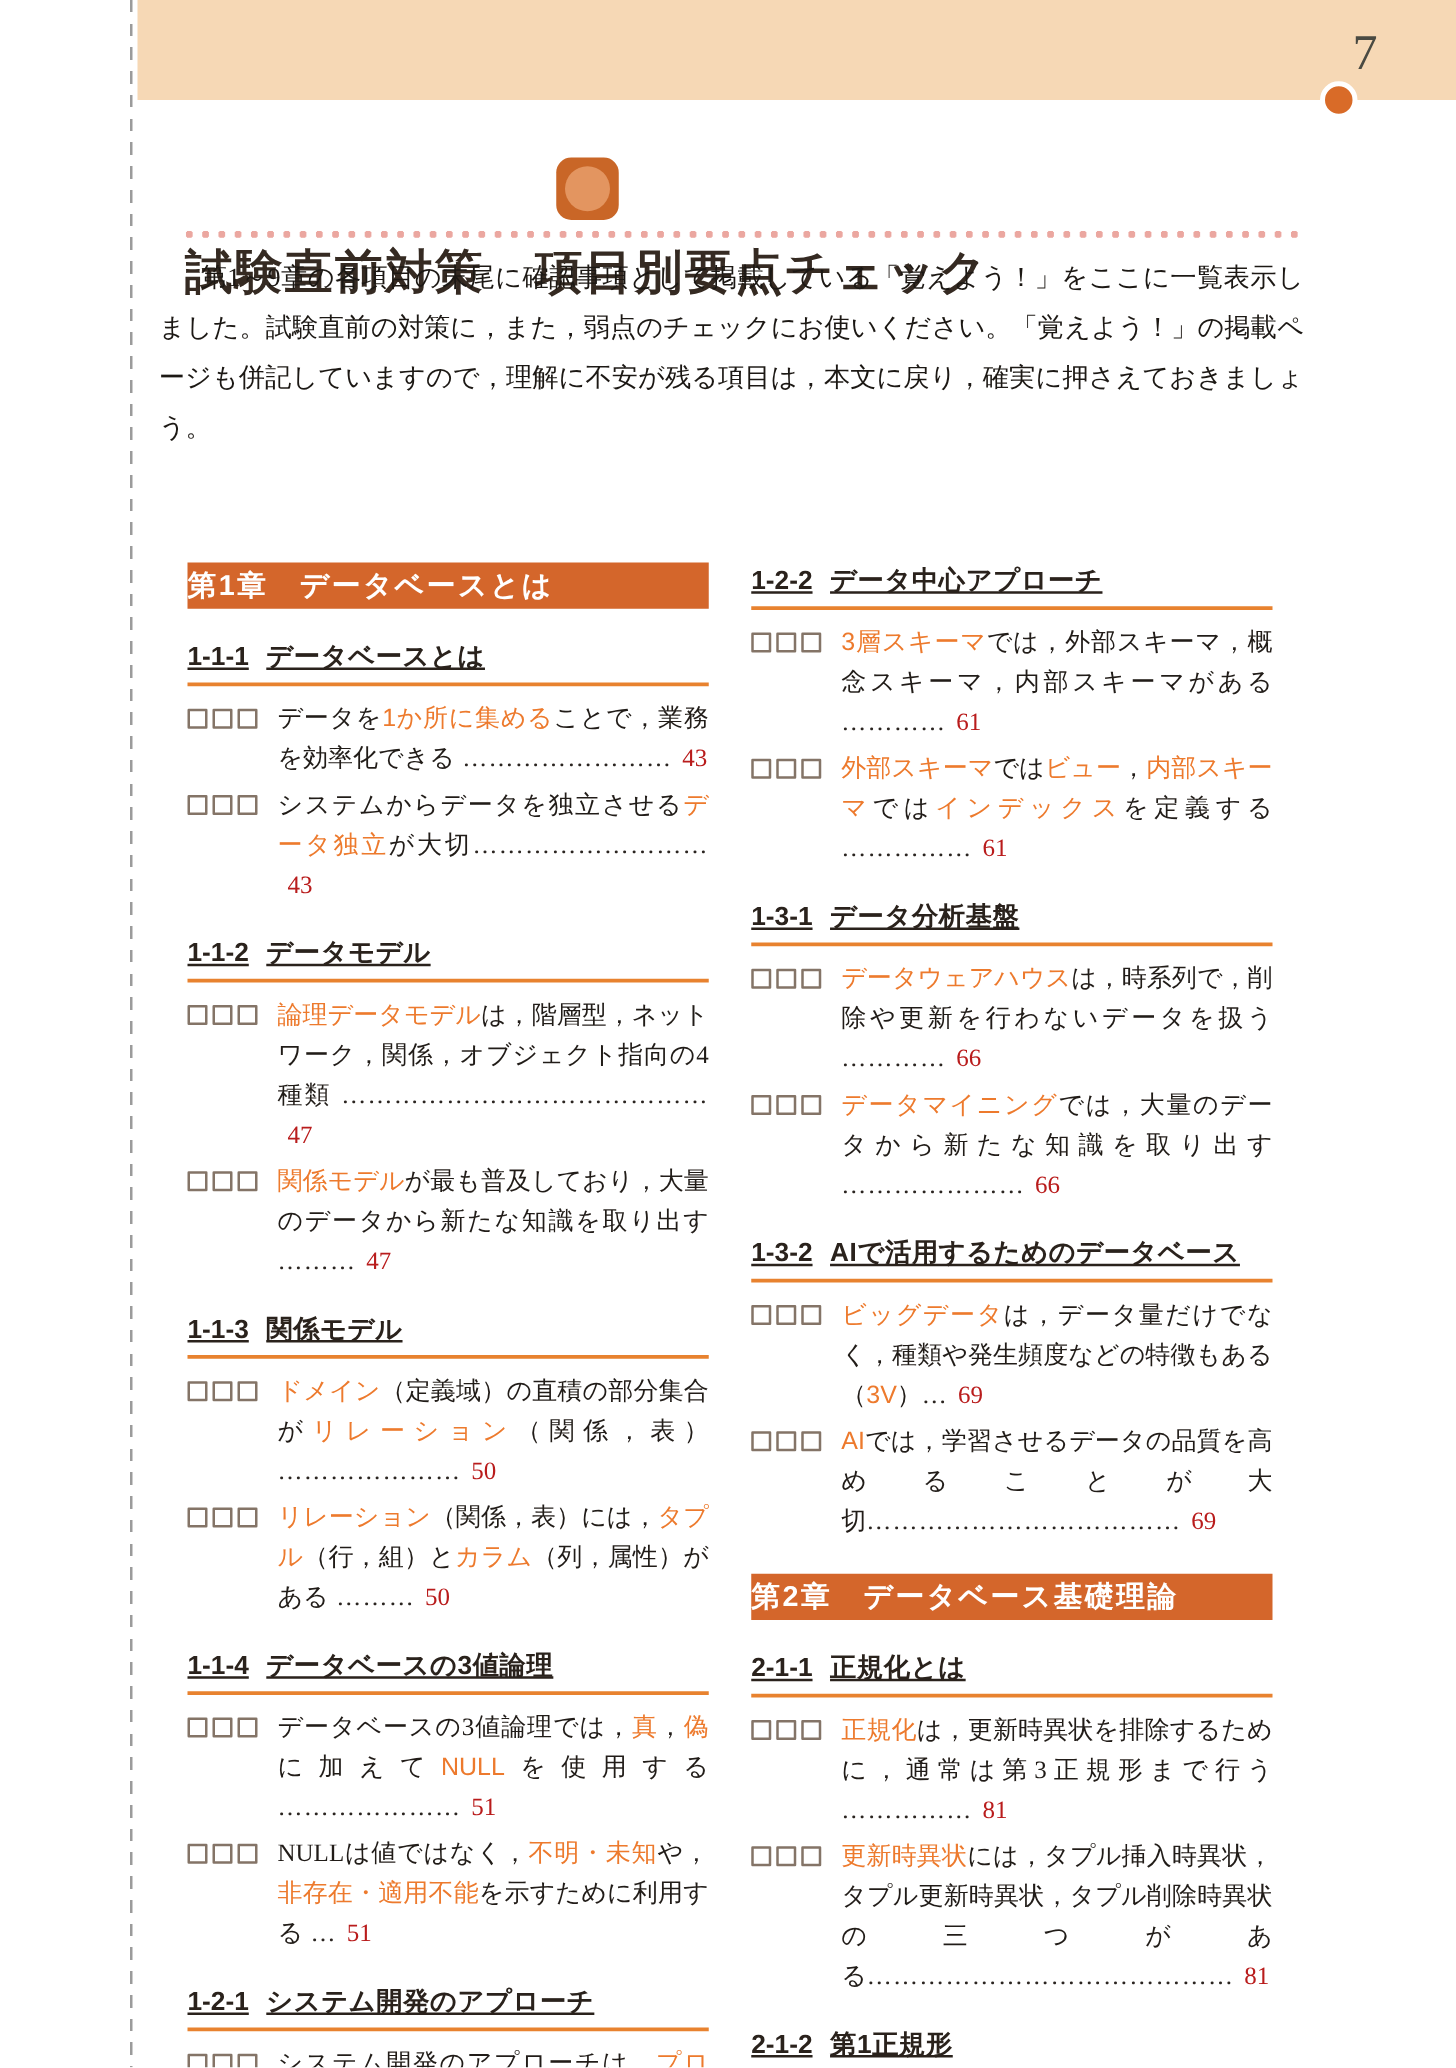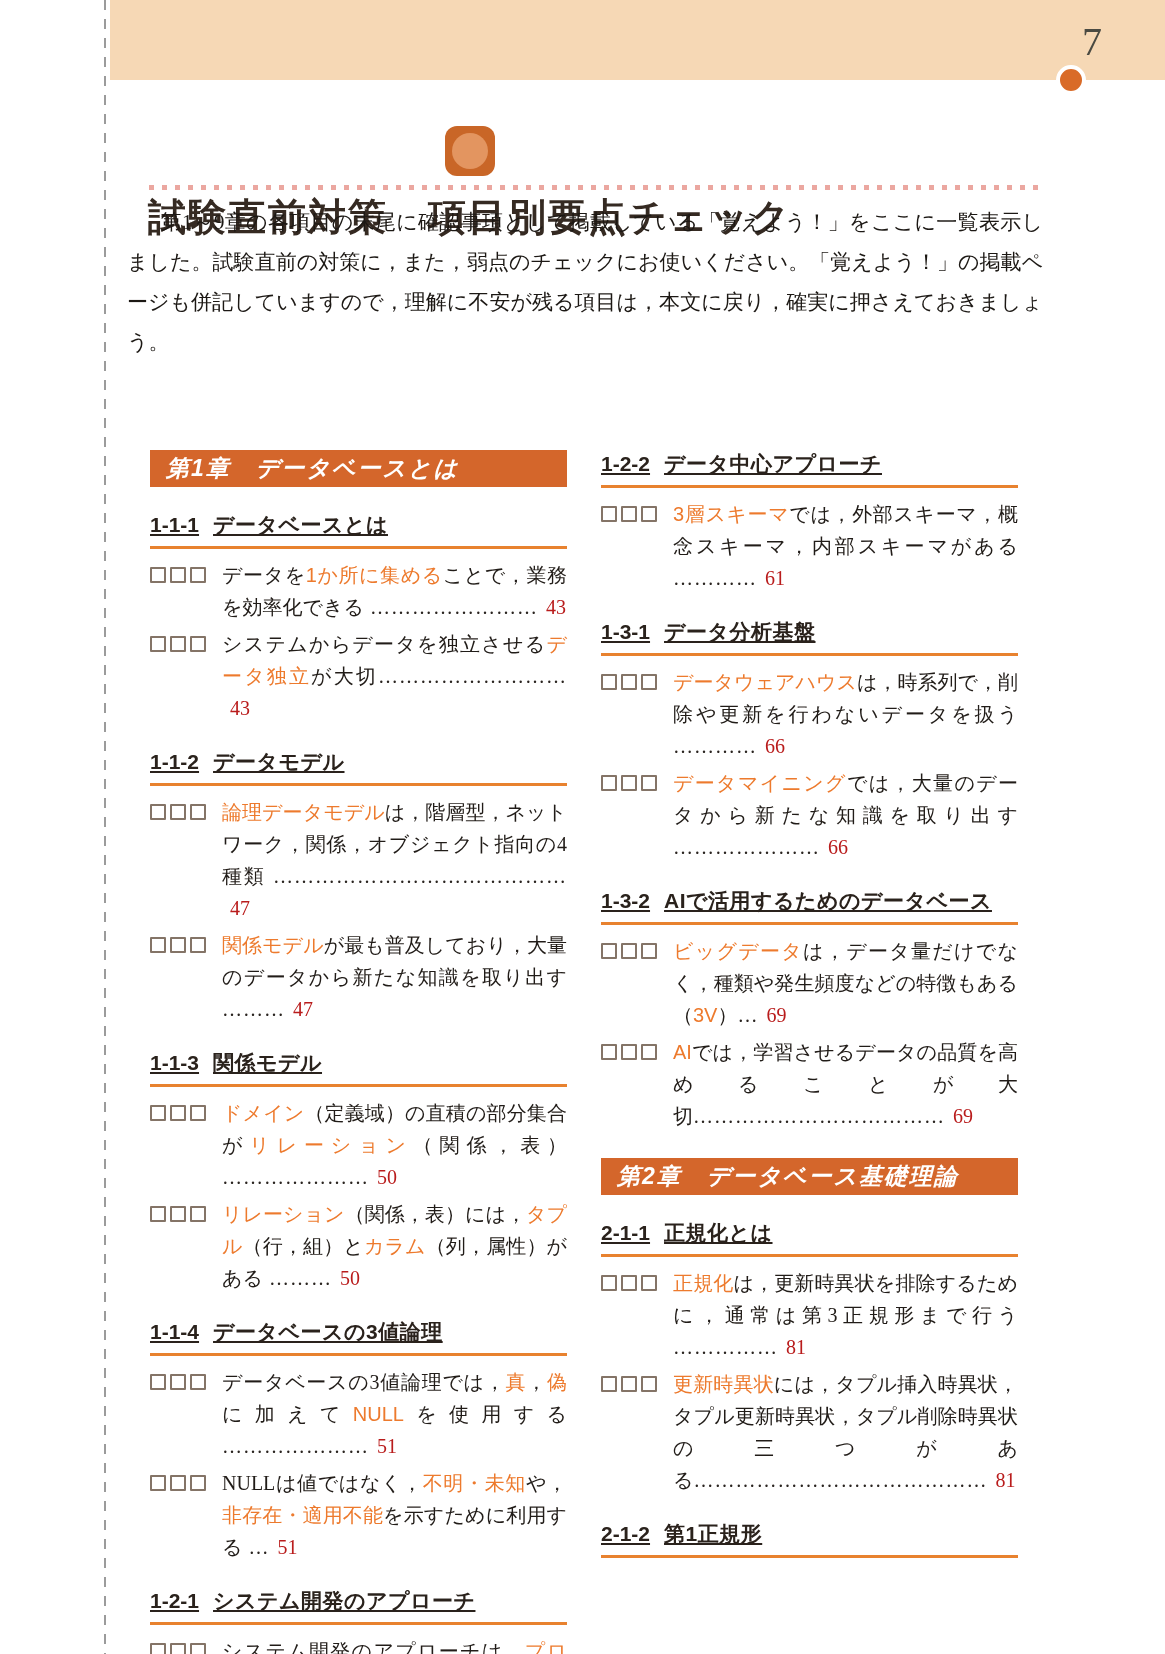--- a/index.html
+++ b/index.html
@@ -28,21 +28,21 @@
     background-size:13px 7px;background-repeat:repeat-x;}
   
   .intro{position:absolute;left:127px;top:202px;width:916px;margin:0;
     font-size:21px;line-height:40px;text-align:justify;text-indent:1.6em;color:#1c1814;}
   
   .columns{position:absolute;left:150px;top:450px;width:868px;display:flex;gap:34px;align-items:flex-start;}
   .col{width:417px;flex:none;}
   .col > :first-child{margin-top:0;}
   .chapter-bar{margin:26px 0 0 0;height:37px;line-height:37px;background:var(--chapter_bar,#d4662b);
     color:#fff;font-family:"Liberation Sans","DejaVu Sans",sans-serif;font-size:23px;font-weight:bold;
-    padding-left:16px;letter-spacing:2px;white-space:nowrap;overflow:hidden;font-style:italic;}
+    letter-spacing:2px;white-space:nowrap;overflow:hidden;}
   .section{margin-top:24px;}
   .section-heading{margin:0 0 10px 0;display:flex;align-items:baseline;gap:14px;
     font-family:"Liberation Sans","DejaVu Sans",sans-serif;font-size:21px;font-weight:bold;color:#2a221c;
     border-bottom:3px solid var(--section_rule,#e8822f);padding-bottom:7px;text-decoration:underline;}
   .sec-id{flex:none;}
   .sec-title{letter-spacing:0.5px;}
   .item{display:flex;margin-bottom:5px;}
   .checkboxes{display:flex;gap:4px;margin-top:8px;margin-right:16px;flex:none;}
   .cb{width:16px;height:16px;border:2px solid #847467;border-radius:1px;background:#fff;box-sizing:border-box;
     display:inline-block;}
@@ -185,20 +185,28 @@
             <span class="sec-title">データ中心アプローチ</span>
           </h2>
           <div class="item">
             <span class="checkboxes">
               <span class="cb"></span>
               <span class="cb"></span>
               <span class="cb"></span>
             </span>
             <p class="item-text"><span class="hl">3層スキーマ</span><span>では，外部スキーマ，概念スキーマ，内部スキーマがある</span><span class="leader"> …………</span><span class="pagenum">61</span></p>
           </div>
+          <div class="item">
+            <span class="checkboxes">
+              <span class="cb"></span>
+              <span class="cb"></span>
+              <span class="cb"></span>
+            </span>
+            <p class="item-text"><span class="hl">外部スキーマ</span><span>では</span><span class="hl">ビュー</span><span>，</span><span class="hl">内部スキーマ</span><span>では</span><span class="hl">インデックス</span><span>を定義する</span><span class="leader"> ……………</span><span class="pagenum">61</span></p>
+          </div>
         </section>
         <section class="section">
           <h2 class="section-heading">
             <span class="sec-id">1-3-1</span>
             <span class="sec-title">データ分析基盤</span>
           </h2>
           <div class="item">
             <span class="checkboxes">
               <span class="cb"></span>
               <span class="cb"></span>

